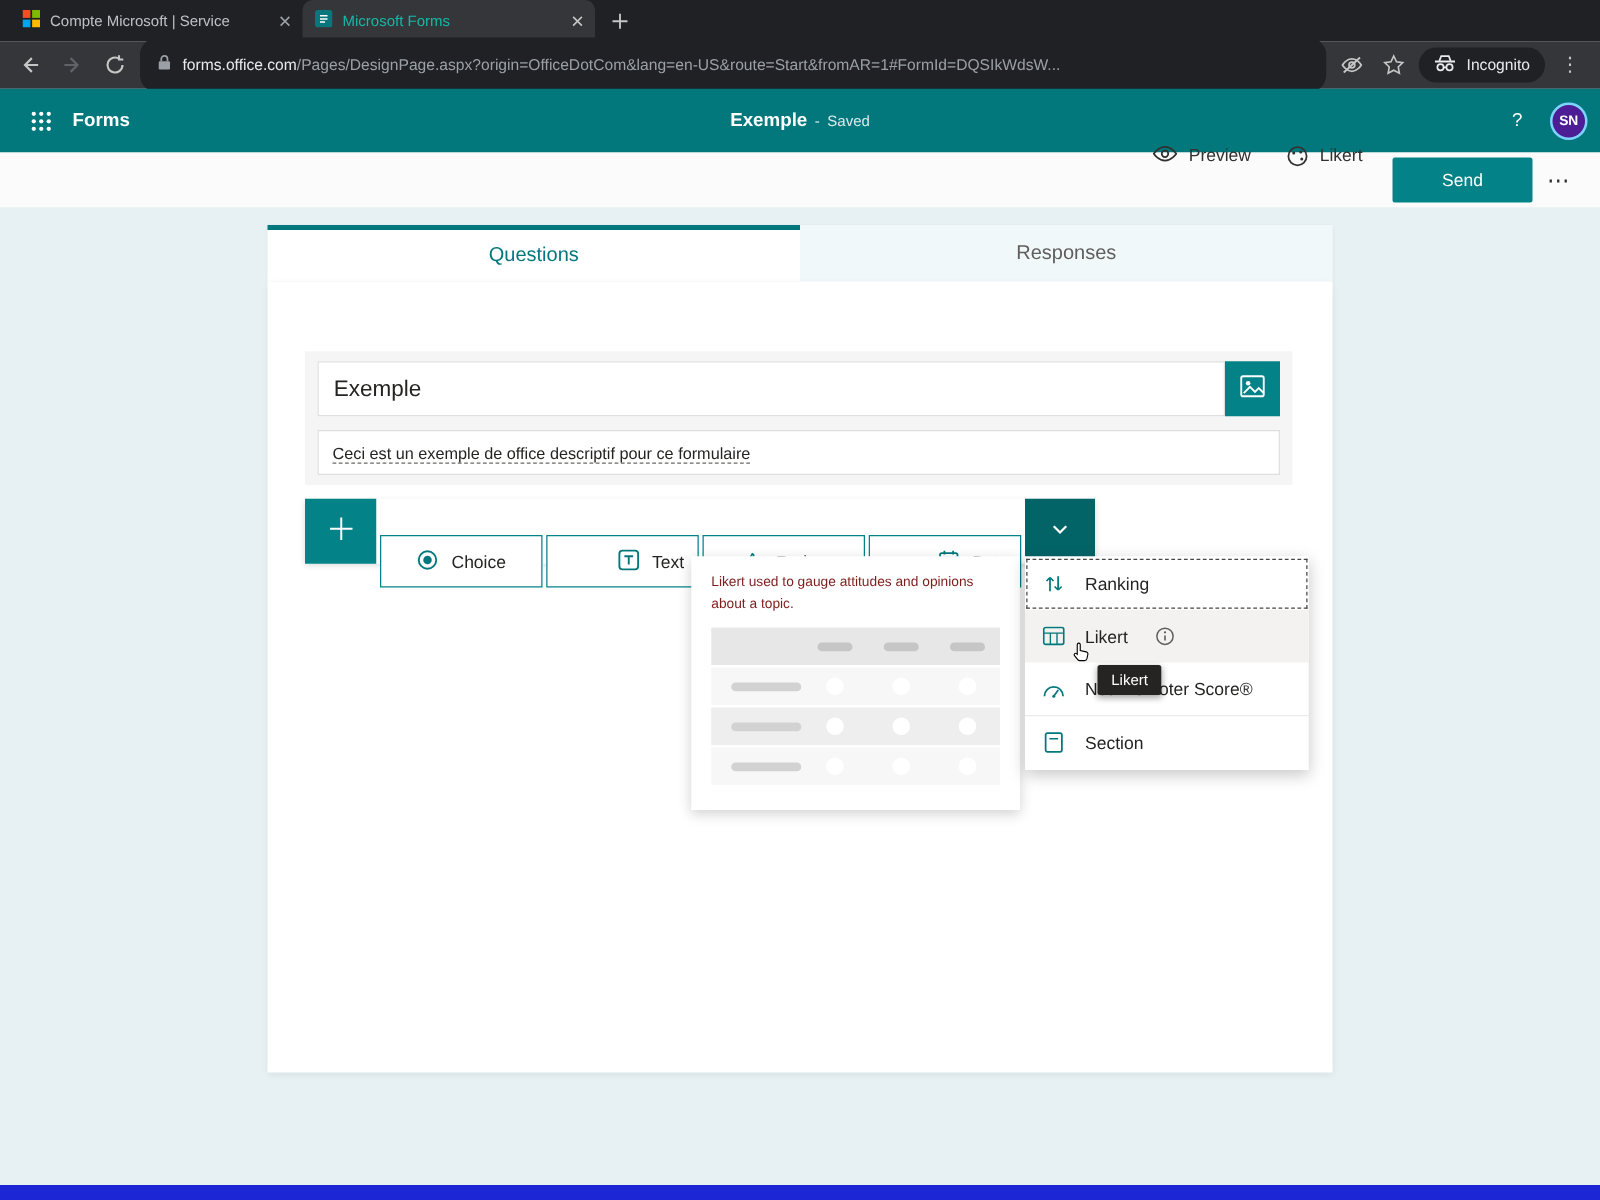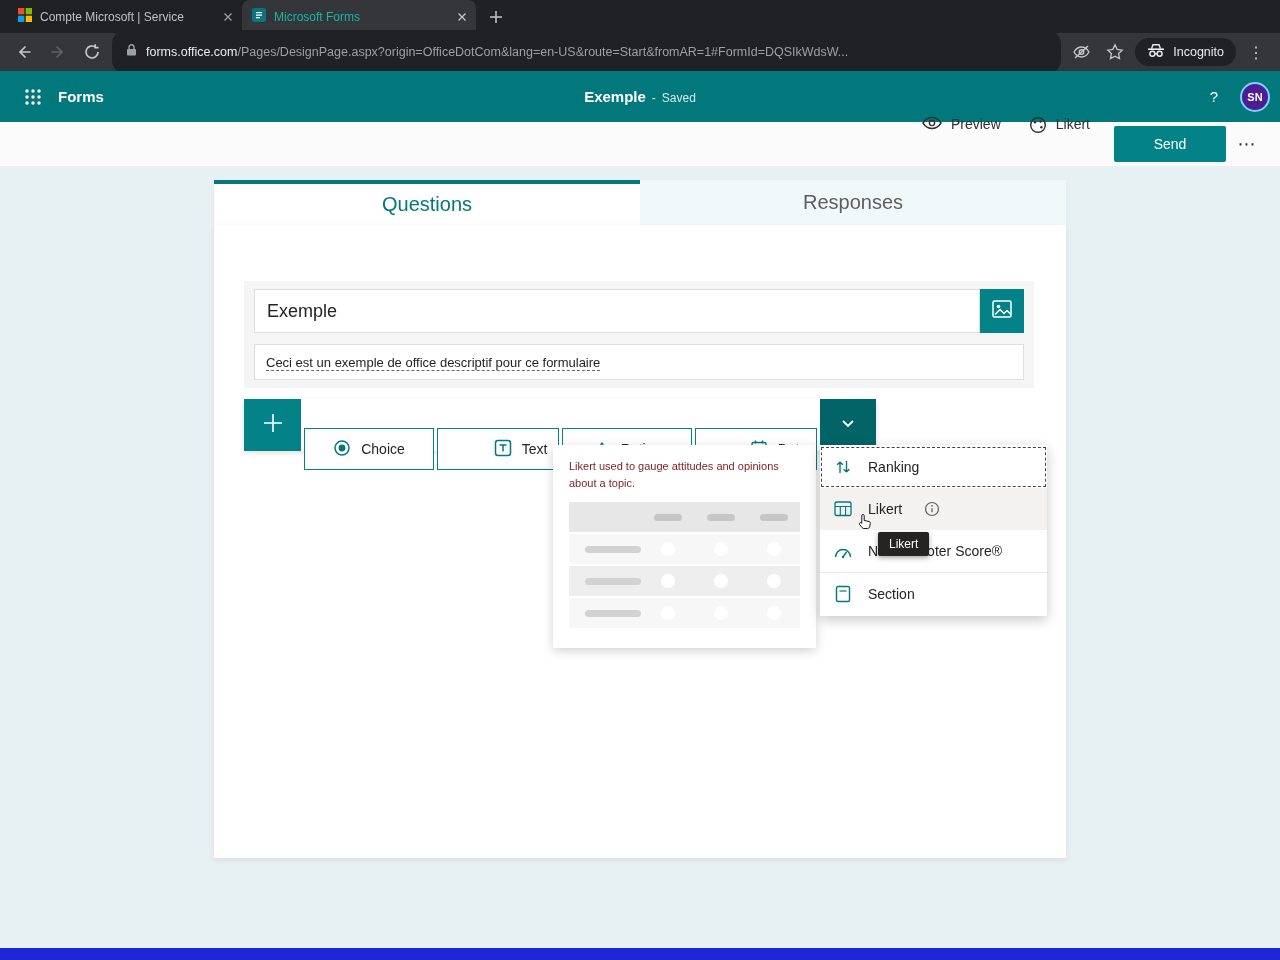--- a/index.html
+++ b/index.html
@@ -39,21 +39,21 @@
   
   .cmdbar { position:absolute; top:122px; left:0; right:0; height:44px; background:#fbfbfb; display:flex; align-items:center; justify-content:flex-end; padding-right:12px; }
   .cmd-item { display:flex; align-items:flex-start; gap:9px; color:#323130; font-size:14px; height:56px; padding:0 14px; cursor:pointer; }
   .send-btn { width:112px; height:36px; background:#038387; color:#fff; font-size:14px; display:flex; align-items:center; justify-content:center; border-radius:2px; margin-left:10px; cursor:pointer; }
   .more-btn { width:42px; height:44px; display:flex; align-items:center; justify-content:center; color:#323130; font-size:18px; letter-spacing:1px; cursor:pointer; }
 
   
   .content { position:absolute; top:166px; left:0; right:0; height:782px; background:#e7f1f3; }
 
   .view-tabs { position:absolute; left:214px; top:14px; width:852px; height:45px; display:flex; box-shadow:0 1px 3px rgba(0,0,0,.06); }
-  .vtab { flex:1; display:flex; align-items:center; justify-content:center; font-size:20px; cursor:pointer; }
+  .vtab { flex:1; display:flex; align-items:center; justify-content:center; font-size:16px; cursor:pointer; }
   .vtab.active { background:#fff; color:#03787c; border-top:4px solid #03787c; }
   .vtab.inactive { background:#f1f8f9; color:#605e5c; }
 
   .form-card { position:absolute; left:214px; top:59px; width:852px; height:633px; background:#fff; box-shadow:0 2px 6px rgba(0,0,0,.08); }
 
   .title-panel { position:absolute; left:30px; top:56px; width:790px; background:#f5f5f5; padding:8px 10px; }
   .title-row { display:flex; height:44px; }
   .title-input { flex:1; background:#fff; border:1px solid #e1dfdd; display:flex; align-items:center; padding:0 12px; font-size:18px; color:#252423; cursor:text; }
   .image-btn { width:44px; height:44px; background:#038387; display:flex; align-items:center; justify-content:center; flex:none; cursor:pointer; }
   .desc-input { margin-top:11px; height:36px; background:#fff; border:1px solid #e1dfdd; display:flex; align-items:center; padding:0 11px; font-size:13px; color:#252423; cursor:text; }

